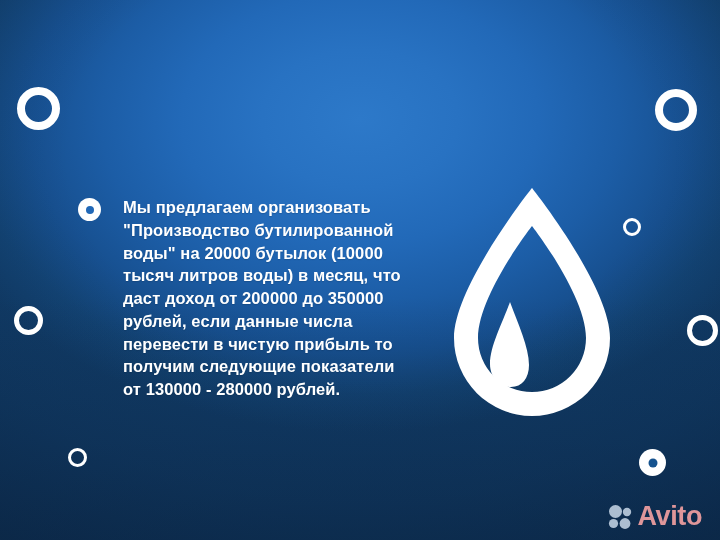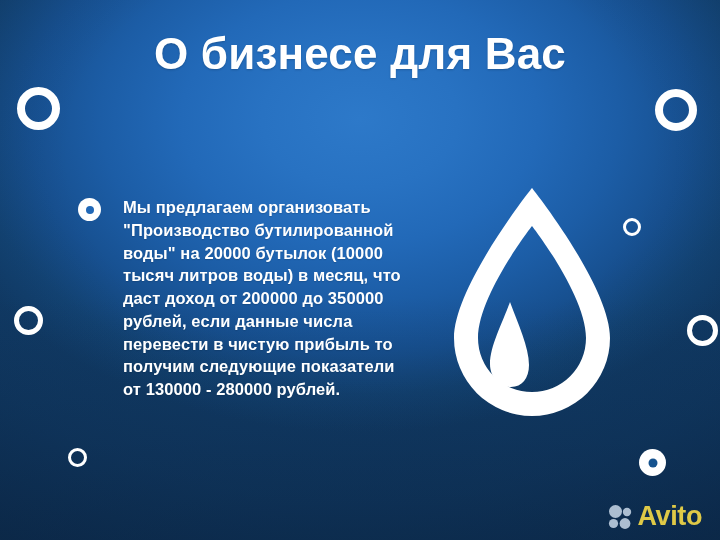--- a/index.html
+++ b/index.html
@@ -161,21 +161,21 @@
     align-items: center;
     opacity: 0.88;
   }
   .avito-mark {
     width: 26px;
     height: 26px;
     margin-right: 5px;
   }
   .avito-mark svg { display: block; width: 100%; height: 100%; }
   .avito-word {
-    color: #fde047;
+    color: #fca5a5;
     font-size: 27px;
     font-weight: bold;
     letter-spacing: -0.4px;
     line-height: 1;
   }
 </style>
 </head>
 <body>
 
 <div class="slide">
@@ -185,21 +185,20 @@
   <div class="bg-bottom-fade"></div>
 
   <div class="ring" id="ring-top-left"></div>
   <div class="ring" id="ring-top-right"></div>
   <div class="ring" id="ring-mid-left"></div>
   <div class="ring" id="ring-mid-right"></div>
   <div class="ring" id="ring-small-right"></div>
   <div class="ring" id="ring-small-left"></div>
   <div class="donut" id="donut-bottom-right"></div>
 
-  <div class="title">О бизнесе для Вас</div>
 
   <div class="body-block">
     <div class="bullet"></div>
     <div class="body-text">Мы предлагаем организовать "Производство бутилированной воды" на 20000 бутылок (10000 тысяч литров воды) в месяц, что даст доход от 200000 до 350000 рублей, если данные числа перевести в чистую прибыль то получим следующие показатели от 130000 - 280000 рублей.</div>
   </div>
 
   <div class="drop">
     <svg viewBox="0 0 180 242" xmlns="http://www.w3.org/2000/svg" aria-hidden="true">
       <path d="M90 6
                C 90 6, 168 104, 168 156

